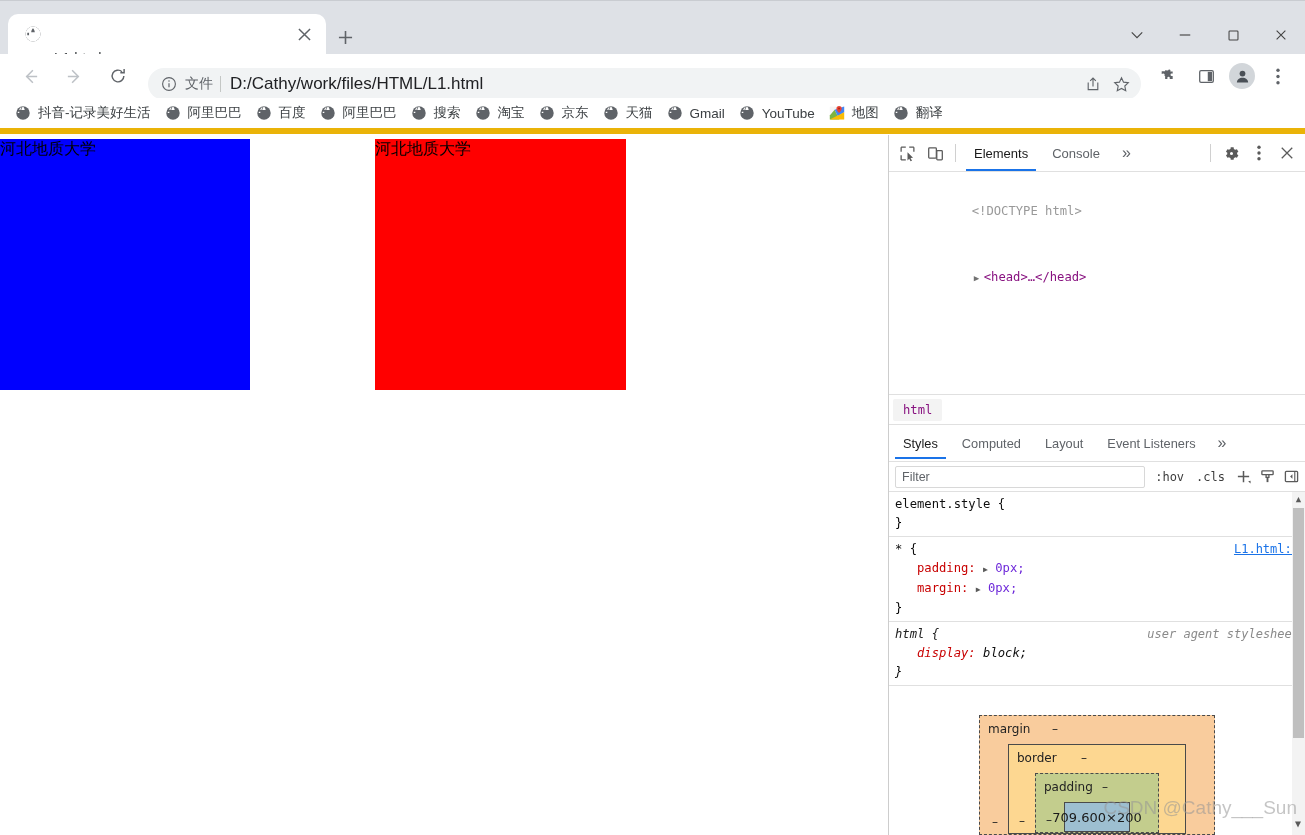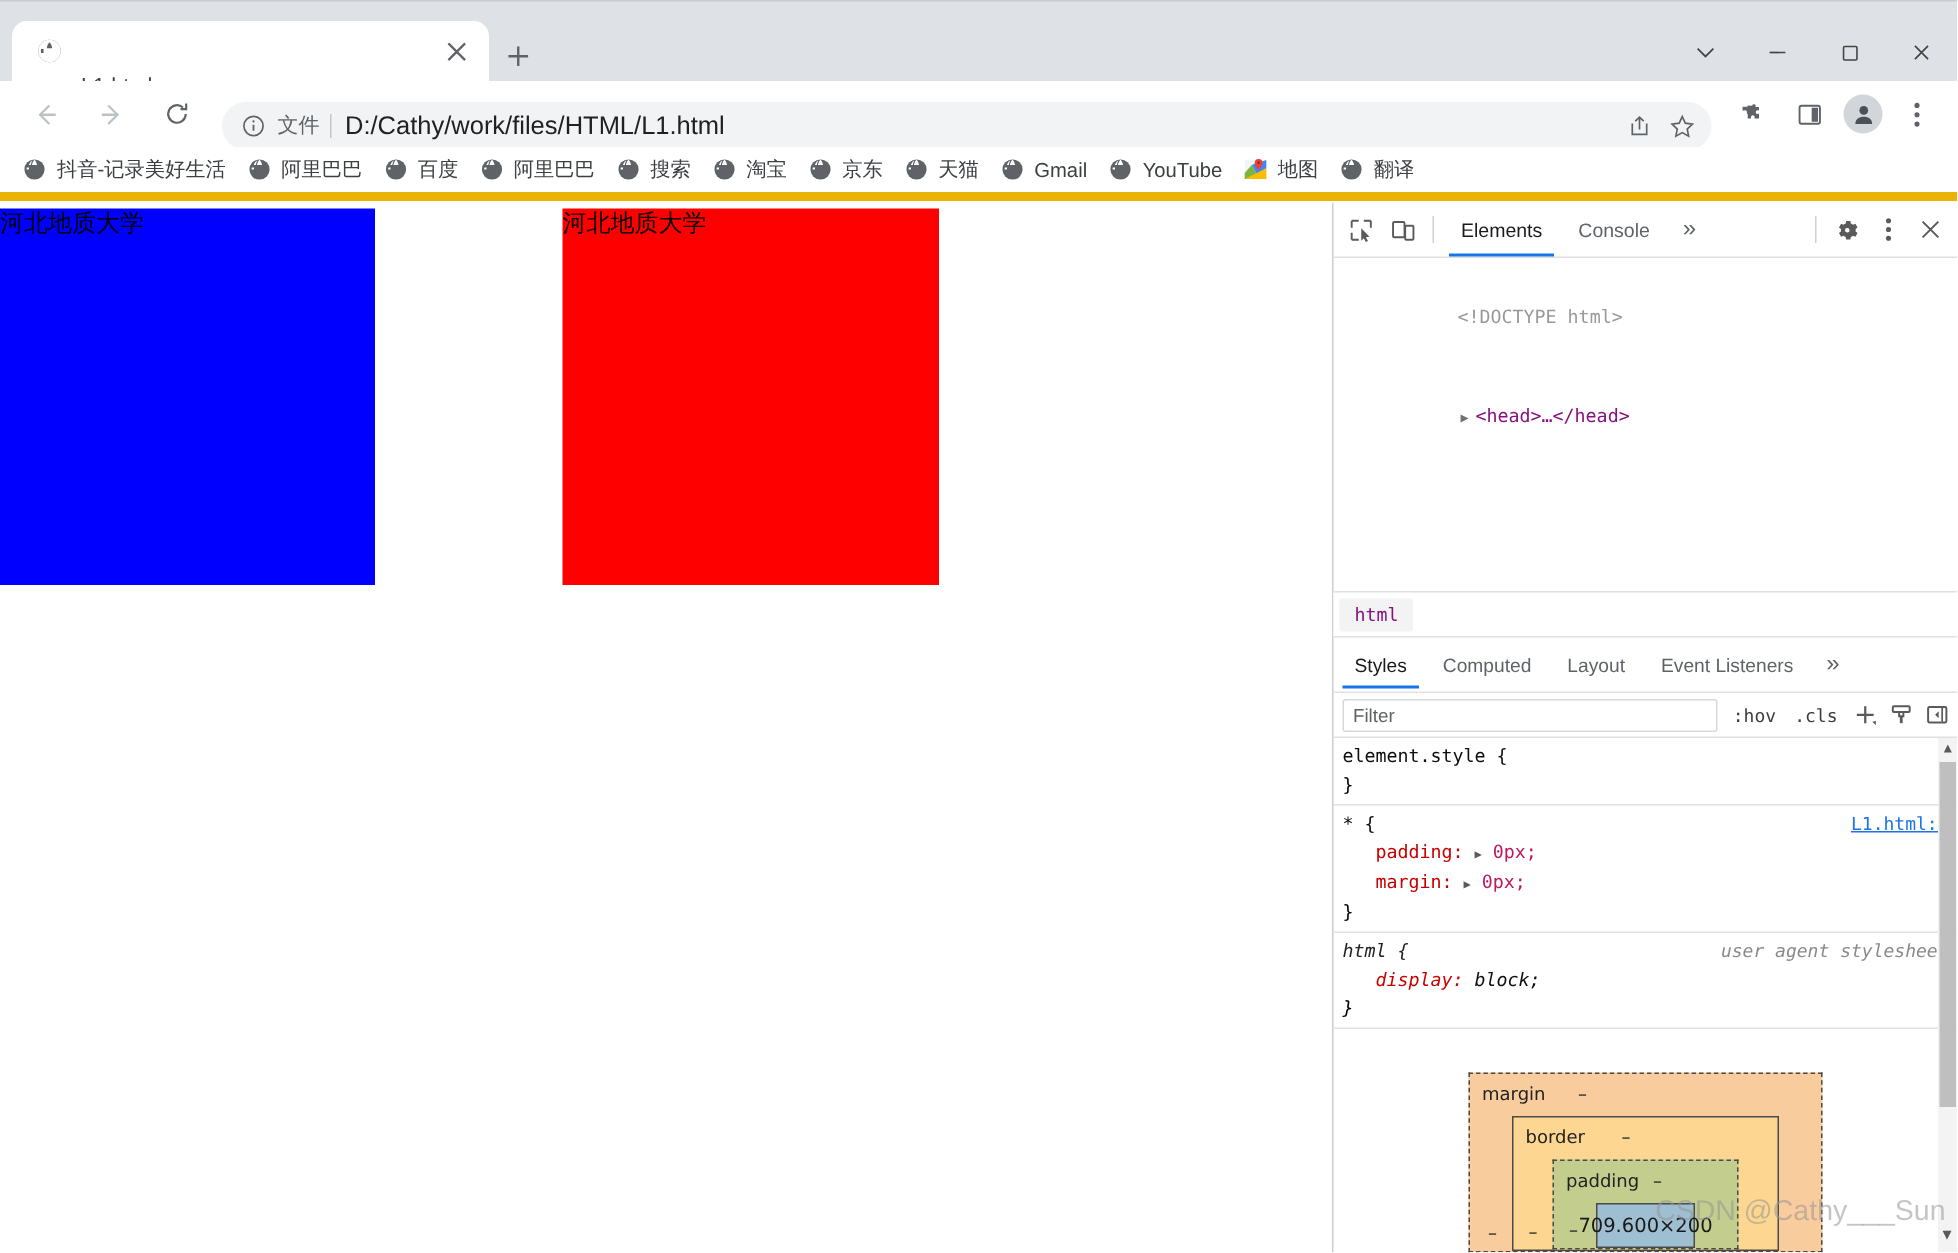--- a/index.html
+++ b/index.html
@@ -177,21 +177,21 @@
     flex: 1 1 auto; position: relative; overflow: hidden;
     font-family: "DejaVu Sans Mono", monospace; font-size: 12.2px; line-height: 19px;
   }
   .rule { border-bottom: 1px solid #e0e0e0; padding: 3px 6px 3px 6px; position: relative; }
   .sel-name { color: #0f0f0f; }
   .sel-name.ua { font-style: italic; color: #222; }
   .origin { position: absolute; right: 6px; top: 3px; font-size: 12px; color: #1a73e8; text-decoration: underline; }
   .origin.ua { color: #8a8a8a; font-style: italic; text-decoration: none; }
   .prop { padding-left: 22px; }
   .prop-name { color: #c80000; }
-  .prop-val { color: #be185d; }
+  .prop-val { color: #6d28d9; }
   .prop.ua .prop-name, .prop.ua .prop-val { color: #c80000; font-style: italic; }
   .prop.ua .prop-val { color: #0f0f0f; }
   .exp-tri { color: #5a5a5a; font-size: 8px; }
 
   .boxmodel-wrap { position: absolute; left: 0; right: 0; bottom: 0; height: 120px; display:flex; justify-content:center; }
   .bm-margin {
     position: relative; width: 236px; height: 120px;
     background: #f9cc9d; border: 1px dashed #4a4a4a;
     font-family: "DejaVu Sans", sans-serif; font-size: 12px; color: #222;
   }

